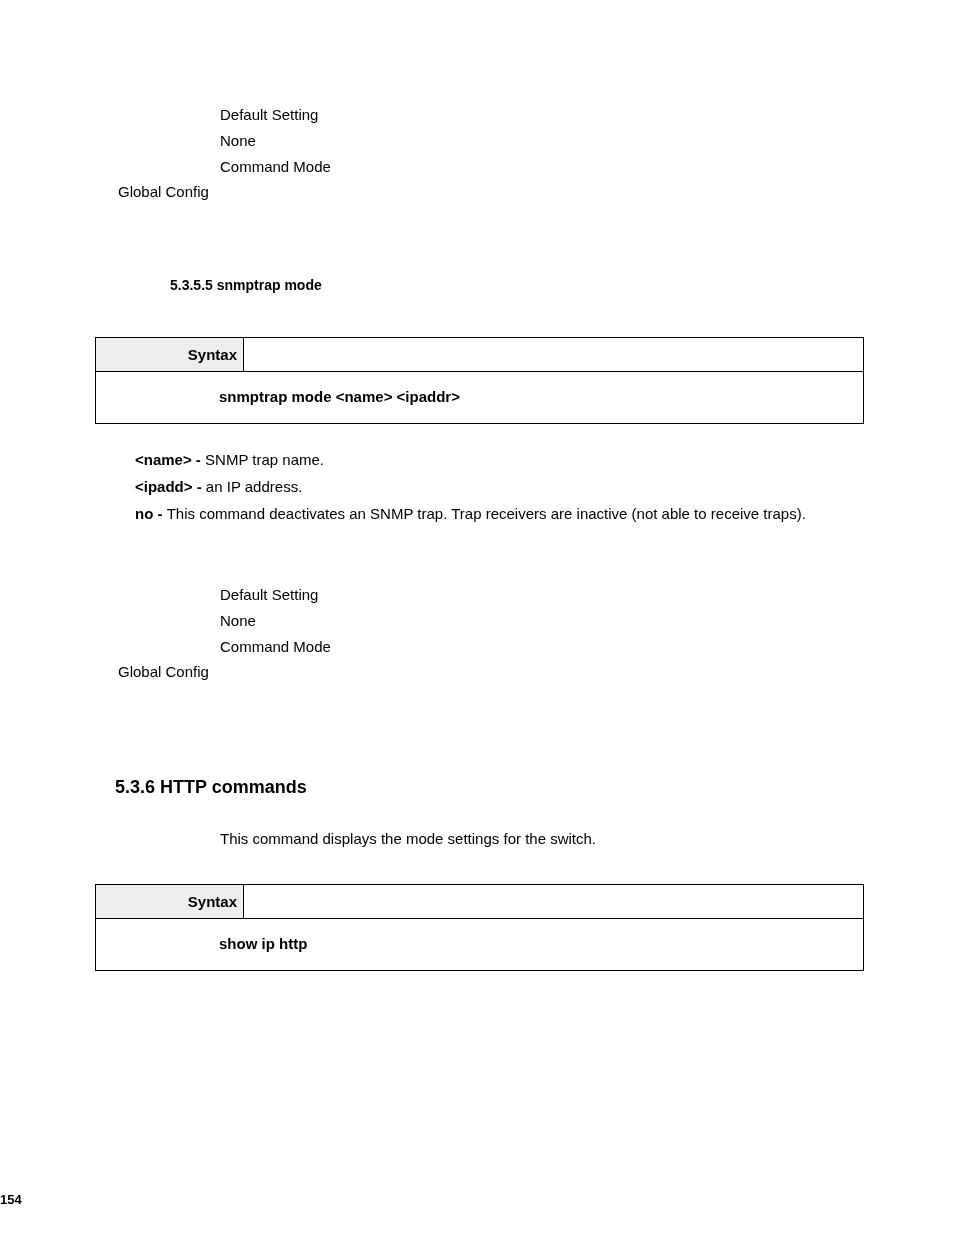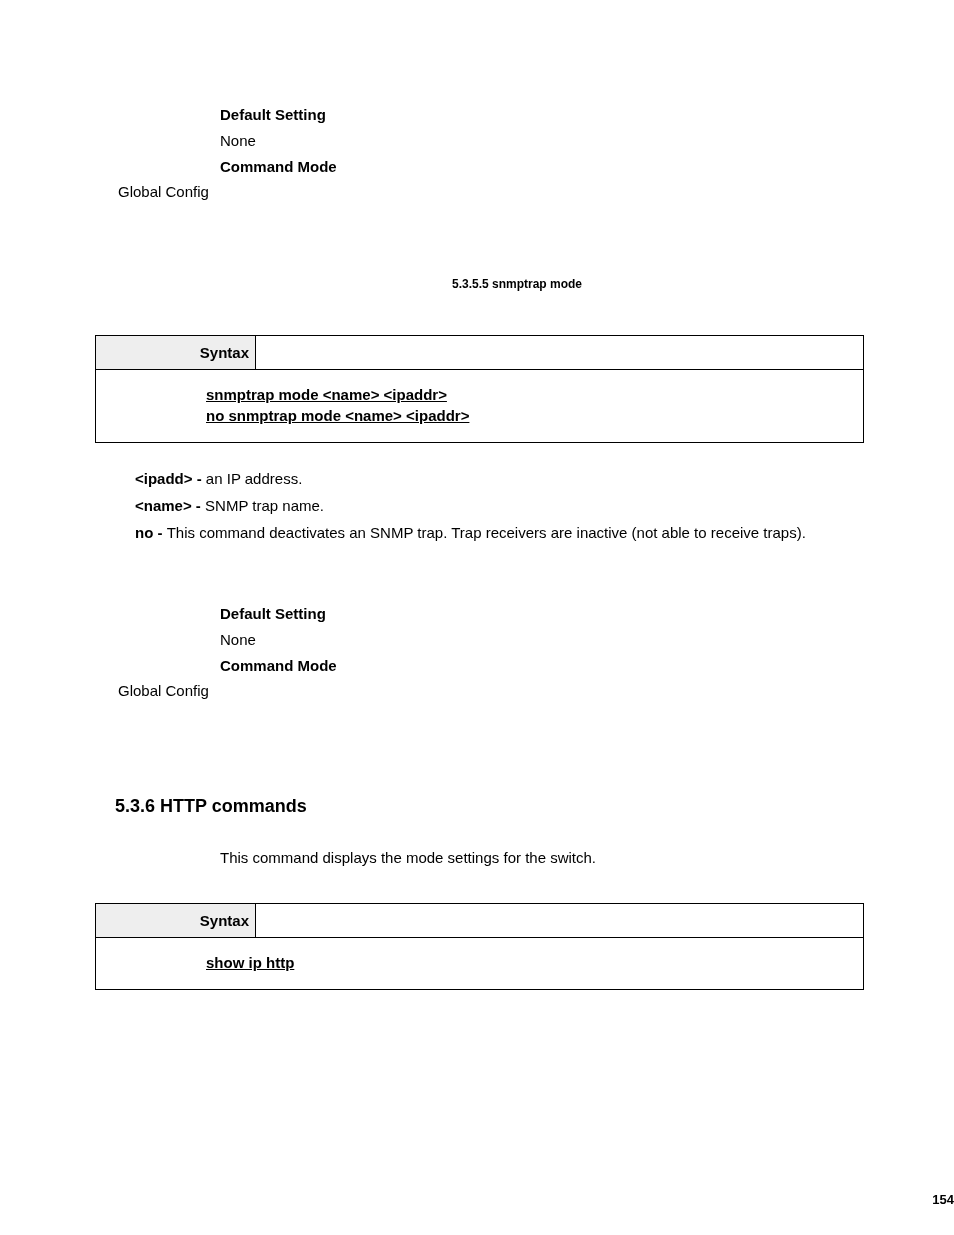--- a/index.html
+++ b/index.html
@@ -13,70 +13,68 @@
   .page {
     width: 954px;
     min-height: 1235px;
     padding: 100px 90px 40px 95px;
     box-sizing: border-box;
     position: relative;
   }
   .indent-2 { margin-left: 23px; }
   .indent-heading { margin-left: 65px; }
   .indent-body { margin-left: 125px; }
-  .bold { font-weight: bold; }
+  .bold { font-weight: normal; }
   .para { margin: 4px 0; line-height: 1.45; }
   .spacer-sm { height: 10px; }
   .spacer-md { height: 50px; }
   .spacer-lg { height: 70px; }
 
   .syntax-box {
     border: 1.5px solid #000;
     margin: 20px 0 25px 0;
   }
   .syntax-header {
     border-bottom: 1.5px solid #000;
     display: flex;
   }
   .syntax-label-cell {
     background: #eee;
     border-right: 1.5px solid #000;
     text-align: right;
     padding: 8px 6px 8px 6px;
-    width: 160px;
+    width: 148px;
     font-weight: bold;
     box-sizing: border-box;
   }
   .syntax-body {
     padding: 12px 10px 14px 110px;
   }
   .syntax-line {
     font-weight: bold;
-    margin: 4px 0;
-    text-decoration: underline;
+    margin: 4px 13px;
   }
 
   .h-section {
     font-size: 18px;
     font-weight: bold;
     margin: 0 0 30px 20px;
   }
   .h-sub {
     font-weight: bold;
-    font-size: 12px;
+    font-size: 14px;
     margin: 0 0 14px 10px;
-    text-align: center;
   }
   .param-line { margin: 6px 0 6px 40px; line-height: 1.4; }
   .param-line .bold { font-weight: bold; }
 
   .page-num {
     position: absolute;
     left: 0; right: 0; bottom: 28px;
-    text-align: right;
+    text-align: left;
     font-weight: bold;
     font-size: 13px;
   }
 </style>
 </head>
 <body>
 
 <div class="page">
 
   <div class="indent-body">
@@ -99,30 +97,29 @@
   </div>
 
   <div class="spacer-sm"></div>
 
   <div class="syntax-box">
     <div class="syntax-header">
       <div class="syntax-label-cell">Syntax</div>
     </div>
     <div class="syntax-body">
       <div class="syntax-line">snmptrap mode &lt;name&gt; &lt;ipaddr&gt;</div>
-      <div class="syntax-line">no snmptrap mode &lt;name&gt; &lt;ipaddr&gt;</div>
     </div>
   </div>
 
   <div>
     <div class="param-line">
-      <span class="bold">&lt;ipadd&gt; - </span><span>an IP address.</span>
+      <span class="bold">&lt;name&gt; - </span><span>SNMP trap name.</span>
     </div>
     <div class="param-line">
-      <span class="bold">&lt;name&gt; - </span><span>SNMP trap name.</span>
+      <span class="bold">&lt;ipadd&gt; - </span><span>an IP address.</span>
     </div>
     <div class="param-line">
       <span class="bold">no - </span><span>This command deactivates an SNMP trap. Trap receivers are inactive (not able to receive traps).</span>
     </div>
   </div>
 
   <div class="spacer-md"></div>
 
   <div class="indent-body">
     <div class="para bold">Default Setting</div>

